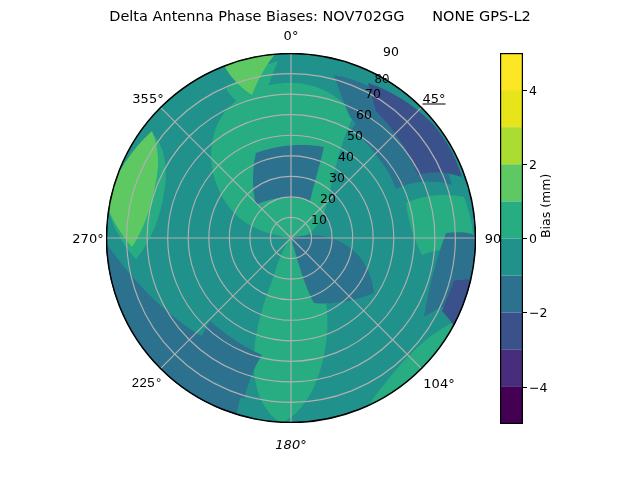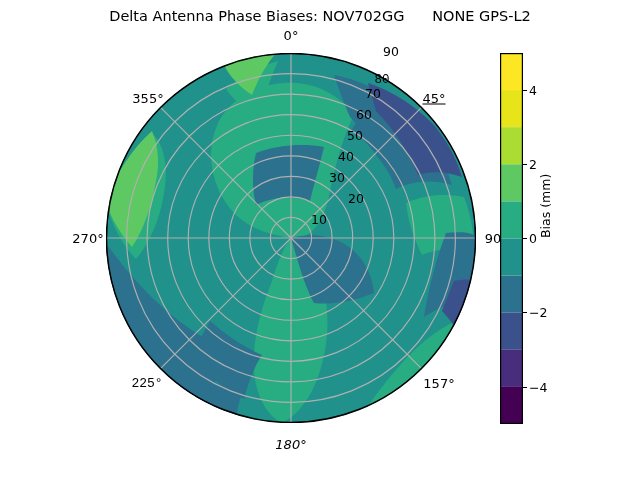--- a/index.html
+++ b/index.html
@@ -198,28 +198,28 @@
         <line x1="185" y1="185" x2="54.2" y2="315.8"></line>
         <line x1="185" y1="185" x2="54.2" y2="54.2"></line>
       </g>
 
       <circle cx="185" cy="185" r="184.5" fill="none" stroke="#000000" stroke-width="1.5"></circle>
     </svg>
 
     <div class="ang-label" style="left:185px; top:-18px;">0°</div>
     <div class="ang-label" style="left:328px; top:45px;text-decoration:underline;">45°</div>
     <div class="ang-label" style="left:387px; top:185px;">90</div>
-    <div class="ang-label" style="left:333px; top:330px;">157°</div>
+    <div class="ang-label" style="left:333px; top:330px;">104°</div>
     <div class="ang-label" style="left:185px; top:391px;font-style:italic;">180°</div>
     <div class="ang-label" style="left:41px;  top:330px;font-family:Liberation Mono, monospace;">225°</div>
     <div class="ang-label" style="left:-18px; top:185px;">270°</div>
     <div class="ang-label" style="left:42px;  top:45px;">355°</div>
 
     <div class="rad-label" style="left:213px; top:166px;">10</div>
-    <div class="rad-label" style="left:222px; top:145px;margin-left:28px;">20</div>
+    <div class="rad-label" style="left:222px; top:145px;">20</div>
     <div class="rad-label" style="left:231px; top:124px;">30</div>
     <div class="rad-label" style="left:240px; top:103px;text-align:center;">40</div>
     <div class="rad-label" style="left:249px; top:82px;">50</div>
     <div class="rad-label" style="left:258px; top:61px;">60</div>
     <div class="rad-label" style="left:267px; top:40px;">70</div>
     <div class="rad-label" style="left:276px; top:27px;font-family:Liberation Mono, monospace;">80</div>
     <div class="rad-label" style="left:285px; top:-2px;">90</div>
   </div>
 
   <div id="cbar-wrap">

